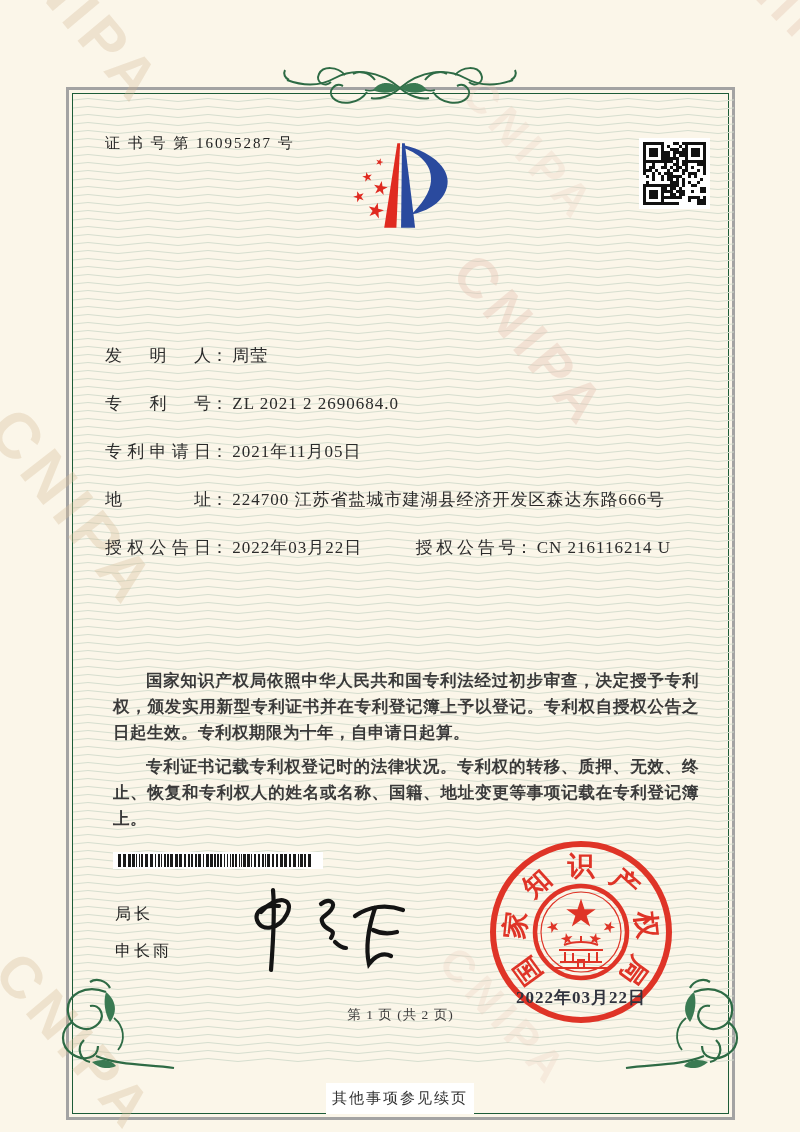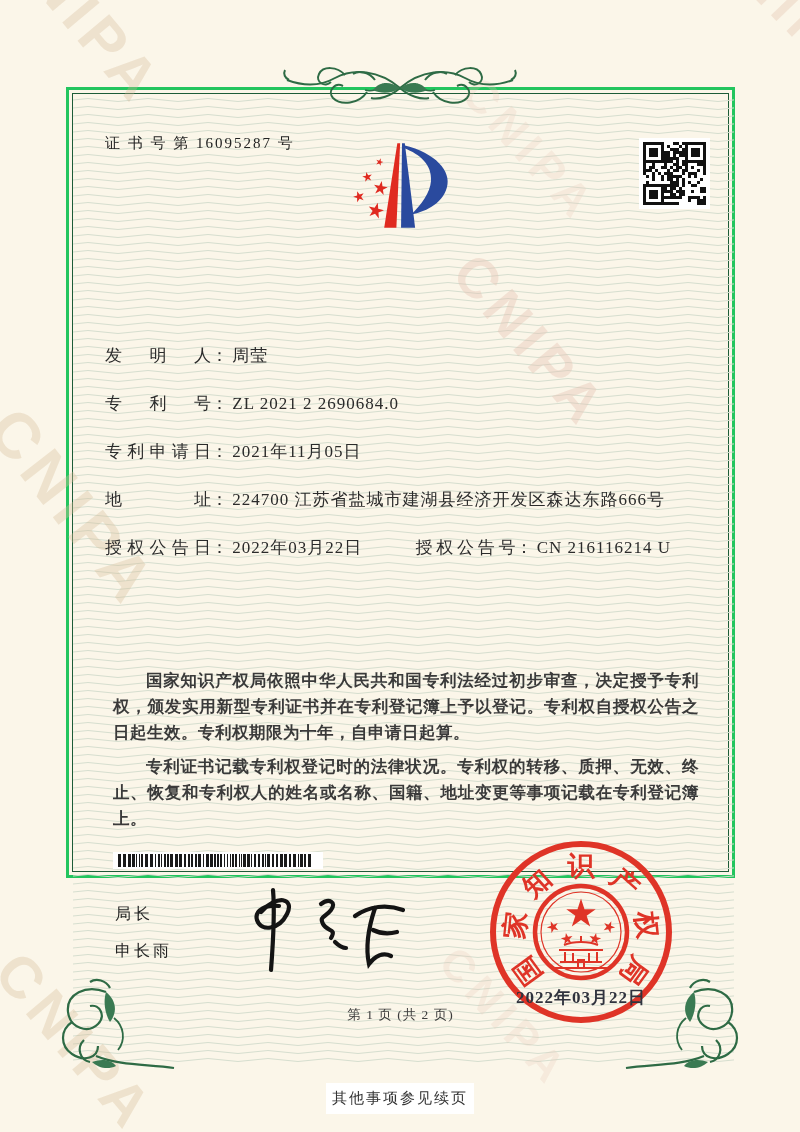--- a/index.html
+++ b/index.html
@@ -3,22 +3,22 @@
 <meta charset="utf-8">
 <style>
   html,body{margin:0;padding:0;}
   body{width:800px;height:1132px;position:relative;overflow:hidden;
        background:#fbf6e9;font-family:"Liberation Serif","DejaVu Serif",serif;}
   .page{position:absolute;inset:0;}
   
   .wm{position:absolute;font-family:"Liberation Sans","DejaVu Sans",sans-serif;
       font-weight:bold;letter-spacing:7px;pointer-events:none;z-index:1;white-space:nowrap;}
   
-  .frame{position:absolute;left:66px;top:87px;width:669px;height:791px;
-         border:3px solid #22c55e;box-sizing:border-box;}
+  .frame{position:absolute;left:66px;top:87px;width:669px;height:1033px;
+         border:3px solid #a3a3a3;box-sizing:border-box;}
   .frame-inner{position:absolute;inset:3px;border:1px solid #1d5c38;}
   #waves{position:absolute;inset:0;z-index:0;}
   .c{position:absolute;z-index:2;color:#2b2b2b;}
   .certno{left:36px;top:44px;font-size:15px;letter-spacing:2px;color:#222;}
   .logo{left:258px;top:44px;}
   .qr{left:570px;top:48px;background:#fff;padding:4px;line-height:0;}
   .title{left:0;right:0;top:148px;text-align:center;font-size:40px;font-weight:bold;
          letter-spacing:9px;color:#151515;}
   .fields{left:36px;top:252px;width:600px;font-size:17px;}
   .frow{margin-bottom:21px;line-height:27px;white-space:nowrap;}

